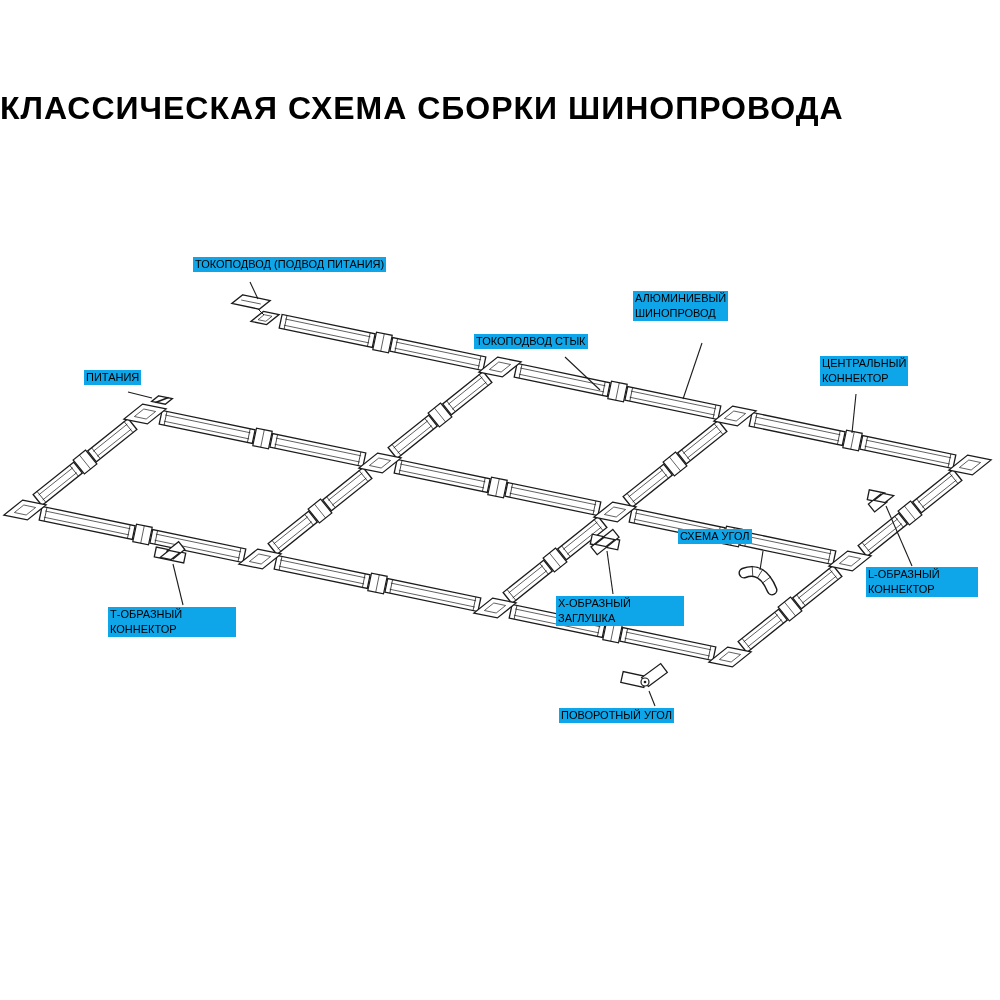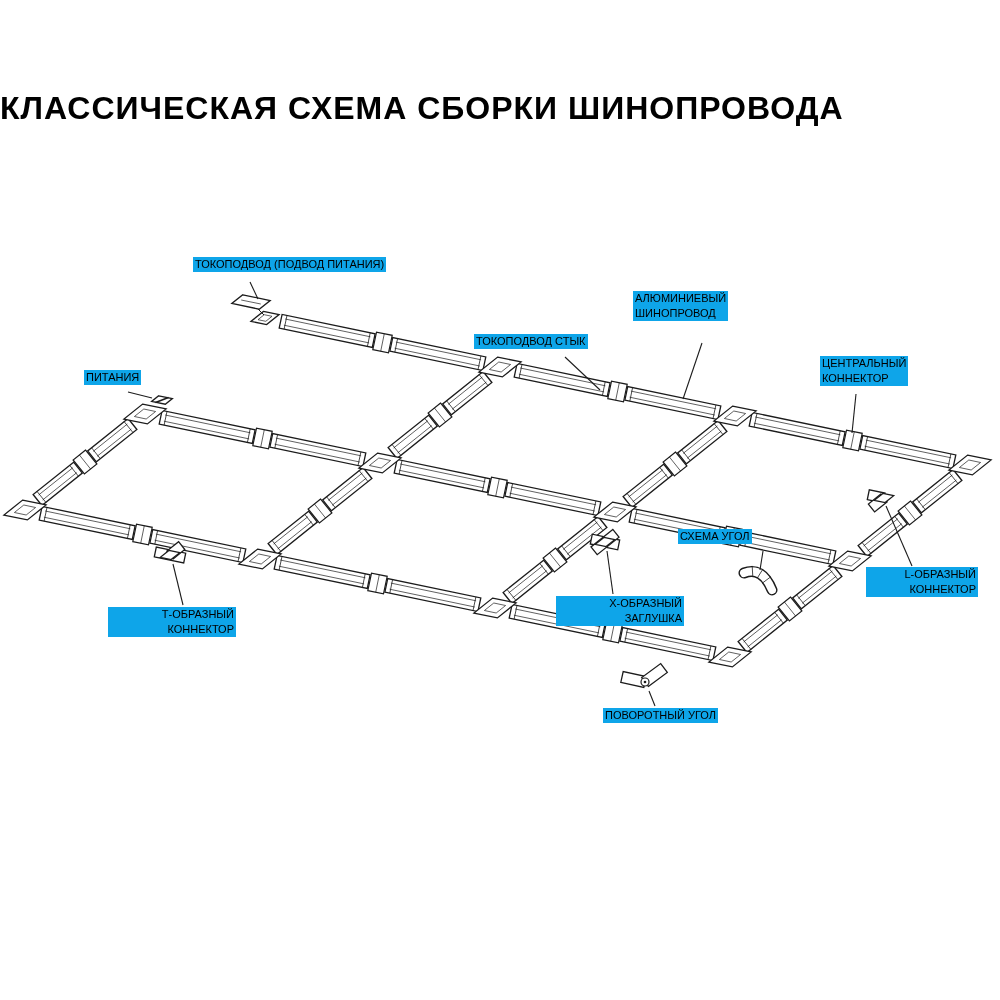--- a/index.html
+++ b/index.html
@@ -3,21 +3,21 @@
 <meta charset="utf-8">
 <style>
   *{margin:0;padding:0;box-sizing:border-box}
   html,body{width:1000px;height:1000px;background:#fff;overflow:hidden}
   body{position:relative;font-family:"Liberation Sans","DejaVu Sans",sans-serif;color:#000}
   .title{position:absolute;left:0;right:0;top:90px;
          font-size:32px;font-weight:700;letter-spacing:1px;white-space:nowrap}
   #diagram{position:absolute;left:0;top:0}
   .lbl{position:absolute;font-size:11px;line-height:1.35;white-space:pre-line;
        background:#0ea5e9;padding:0 2px}
-  .center{text-align:right}
+  .center{text-align:left}
 </style>
 </head>
 <body>
 
 <div class="title">КЛАССИЧЕСКАЯ СХЕМА СБОРКИ ШИНОПРОВОДА</div>
 
 <svg id="diagram" width="1000" height="1000" viewBox="0 0 1000 1000">
     <g>
       <polygon points="279.2,328.1 372.3,347.5 375.1,333.8 282.1,314.4" fill="#fff" stroke="#1c1c1c" stroke-width="1.3"></polygon>
       <path d="M 283.9,325.2 L 369.1,342.9 M 285.2,319.0 L 370.4,336.8" stroke="#1c1c1c" stroke-width="0.7" fill="none"></path>
@@ -372,13 +372,13 @@
 ШИНОПРОВОД</div>
 <div class="lbl" style="left:820px;top:356px">ЦЕНТРАЛЬНЫЙ
 КОННЕКТОР</div>
 <div class="lbl" style="left:678px;top:529px">СХЕМА УГОЛ</div>
 <div class="lbl center" style="left:866px;top:567px;width:112px">L-ОБРАЗНЫЙ
 КОННЕКТОР</div>
 <div class="lbl center" style="left:108px;top:607px;width:128px">Т-ОБРАЗНЫЙ
 КОННЕКТОР</div>
 <div class="lbl center" style="left:556px;top:596px;width:128px">Х-ОБРАЗНЫЙ
 ЗАГЛУШКА</div>
-<div class="lbl" style="left:603px;top:708px">ПОВОРОТНЫЙ УГОЛ</div>
+<div class="lbl" style="left:559px;top:708px">ПОВОРОТНЫЙ УГОЛ</div>
 
 </body></html>

